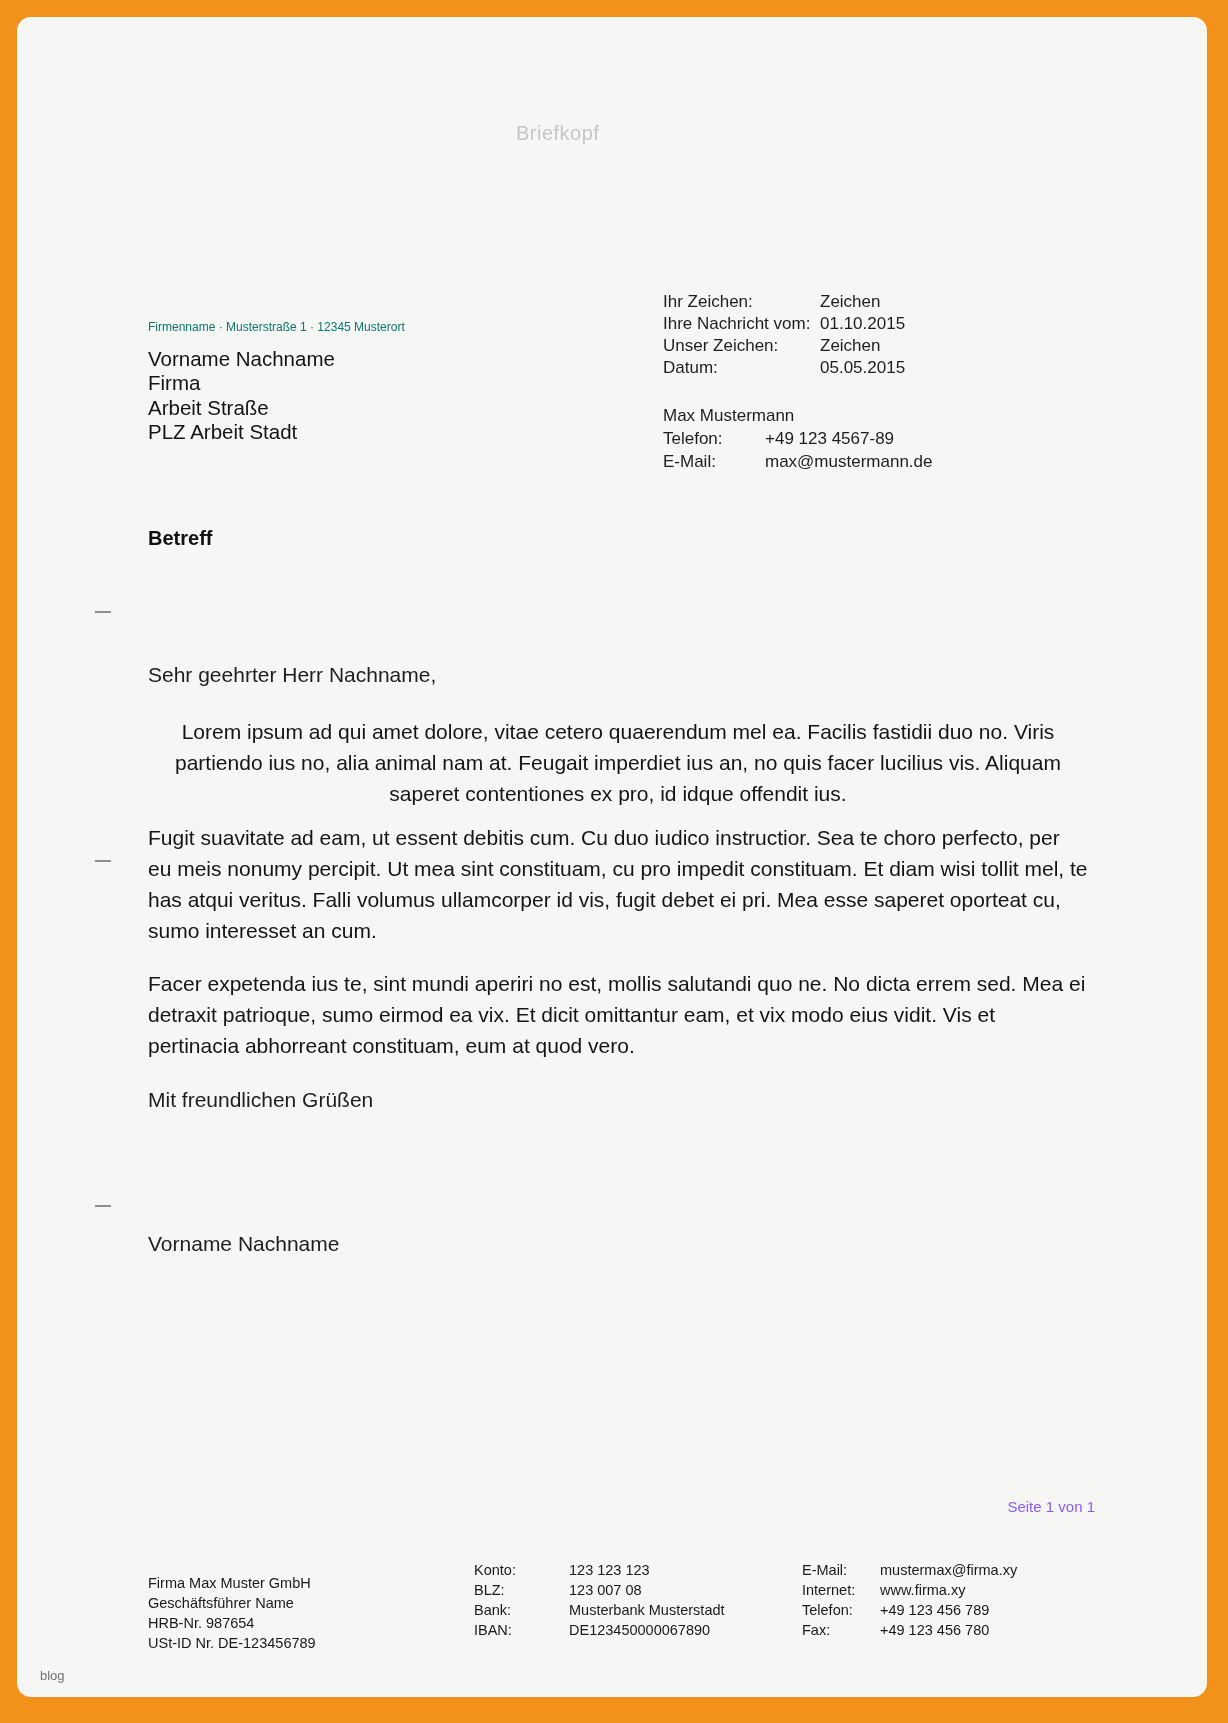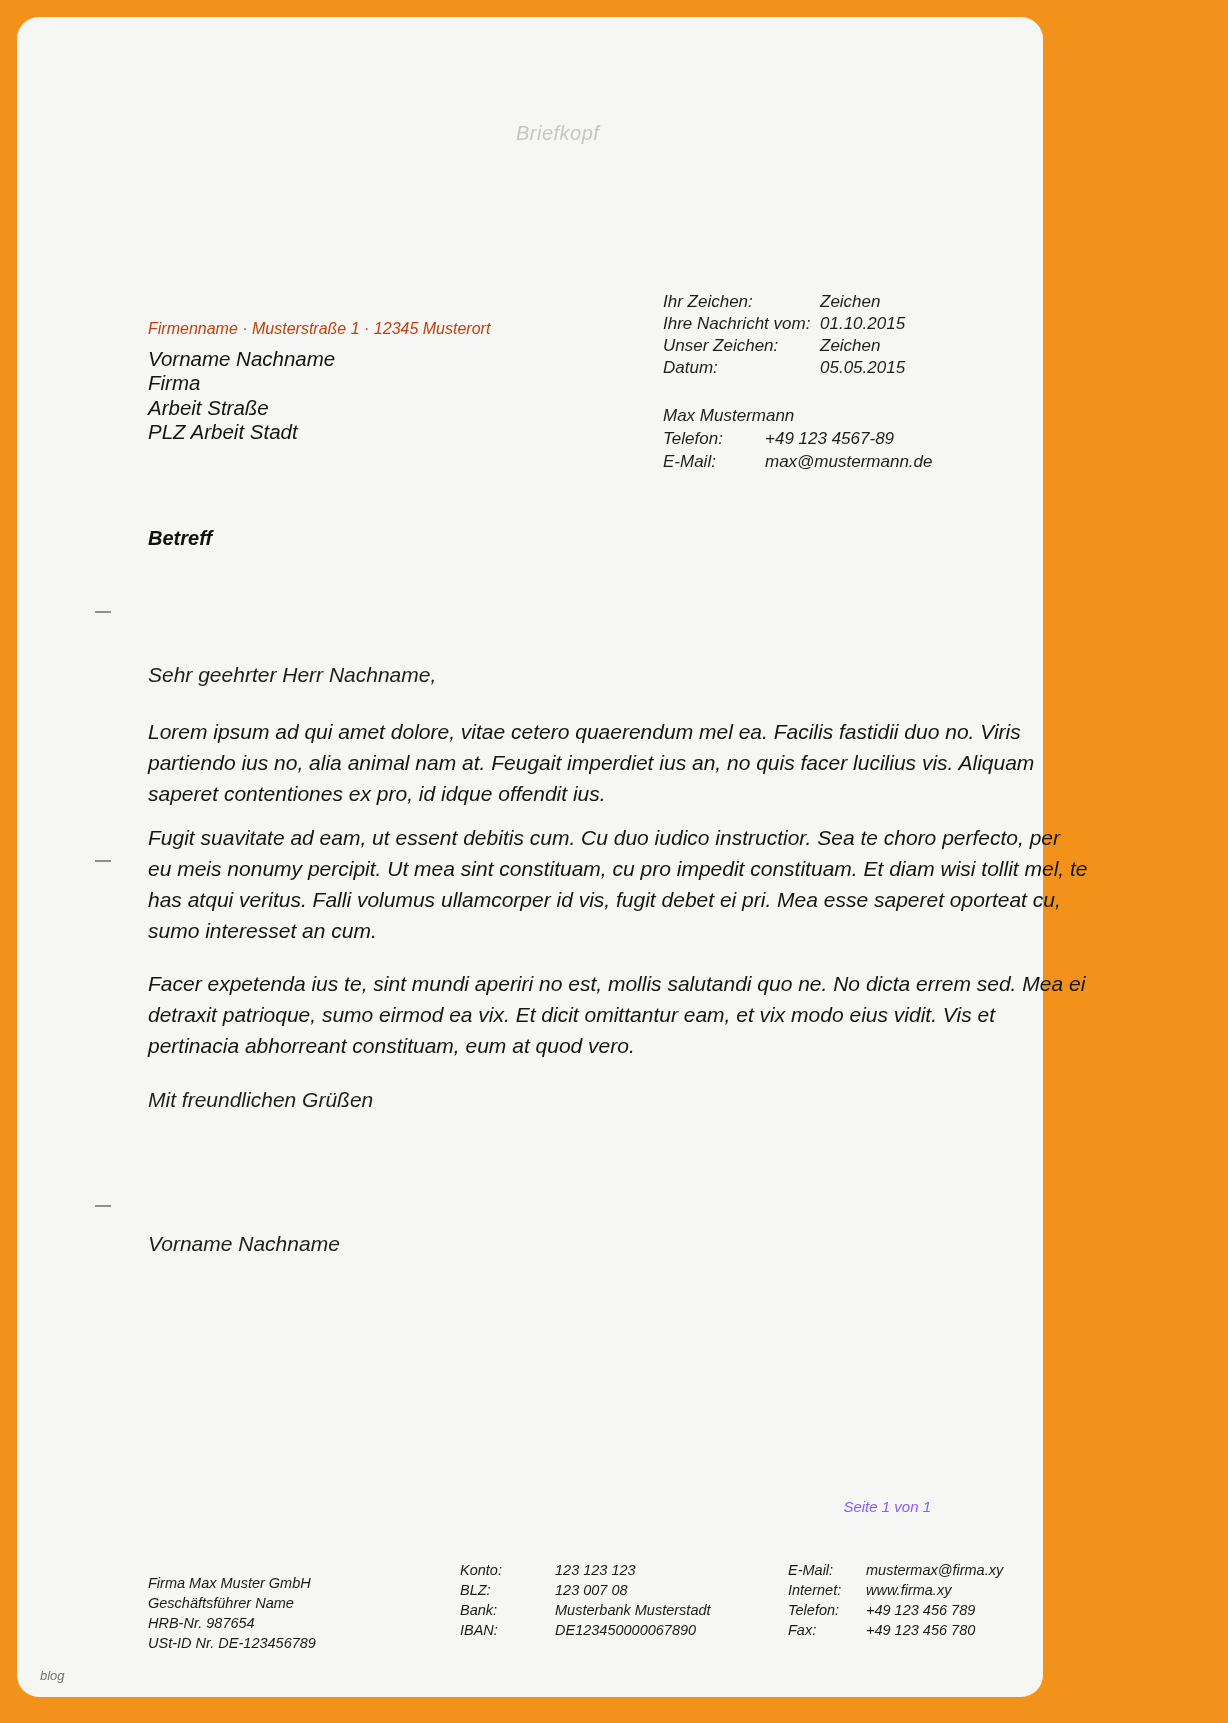--- a/index.html
+++ b/index.html
@@ -12,37 +12,36 @@
   .frame {
     position: relative;
     width: 1228px;
     height: 1723px;
     background: #F3921B;
     overflow: hidden;
   }
   .page {
     position: absolute;
     left: 17px; top: 17px;
-    width: 1026px; height: 1680px;
+    width: 1190px; height: 1680px;
     background: #F6F6F4;
-    border-radius: 22px;
-    font-style: italic;
+    border-radius: 14px;
   }
   .abs { position: absolute; }
 
   .letterhead-placeholder {
     left: 499px; top: 105px;
     font-size: 20px;
     color: #c6c6c6;
     letter-spacing: 0.5px;
   }
   .sender-line {
     left: 131px; top: 303px;
-    font-size: 16px;
-    color: #c2410c;
+    font-size: 12px;
+    color: #0f766e;
   }
   .address-block {
     left: 131px; top: 330px;
     font-size: 20.5px;
     line-height: 24.3px;
     color: #141414;
   }
 
   .reference-block { left: 646px; top: 274px; font-size: 17px; line-height: 22px; }
   .ref-row { display: flex; }
@@ -58,21 +57,21 @@
     color: #111;
   }
   .salutation { left: 131px; top: 646px; font-size: 21px; }
   .para {
     left: 131px;
     width: 940px;
     font-size: 21px;
     line-height: 31px;
     color: #151515;
   }
-  .para-1 { top: 699px; }
+  .para-1 { top: 699px; text-align: center; }
   .para-2 { top: 805px; }
   .para-3 { top: 951px; }
   .closing { left: 131px; top: 1071px; font-size: 21px; }
   .signature { left: 131px; top: 1215px; font-size: 21px; }
 
   .fold-mark {
     left: 78px;
     width: 16px; height: 2px;
     background: #8f8f8f;
   }
@@ -87,21 +86,21 @@
     color: #8b5cf6;
   }
 
   .footer { top: 1543px; left: 0; width: 100%; font-size: 14.5px; line-height: 20px; color: #1a1a1a; }
   .footer-col { position: absolute; top: 0; }
   .footer-company { left: 131px; margin-top: 13px; }
   .footer-bank { left: 443px; }
   .footer-bank .lbl { width: 95px; flex: 0 0 95px; }
   .footer-contact { left: 771px; }
   .footer-contact .lbl { width: 78px; flex: 0 0 78px; }
-  .f-row { display: flex; }
+  .f-row { display: flex; margin-left: 14px; }
 
   .corner-watermark {
     left: 23px; top: 1651px;
     font-size: 13px;
     color: #737373;
   }
 </style>
 </head>
 <body>
 

